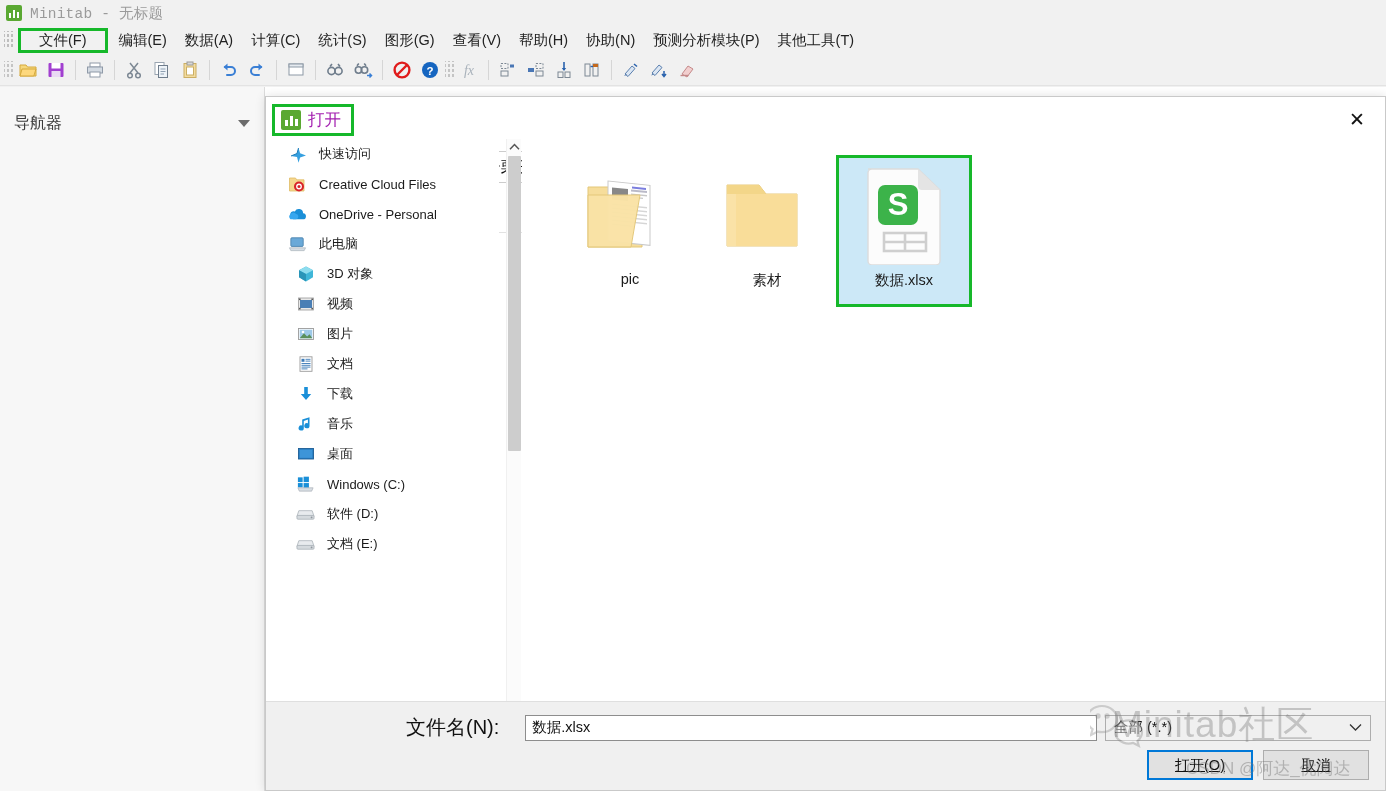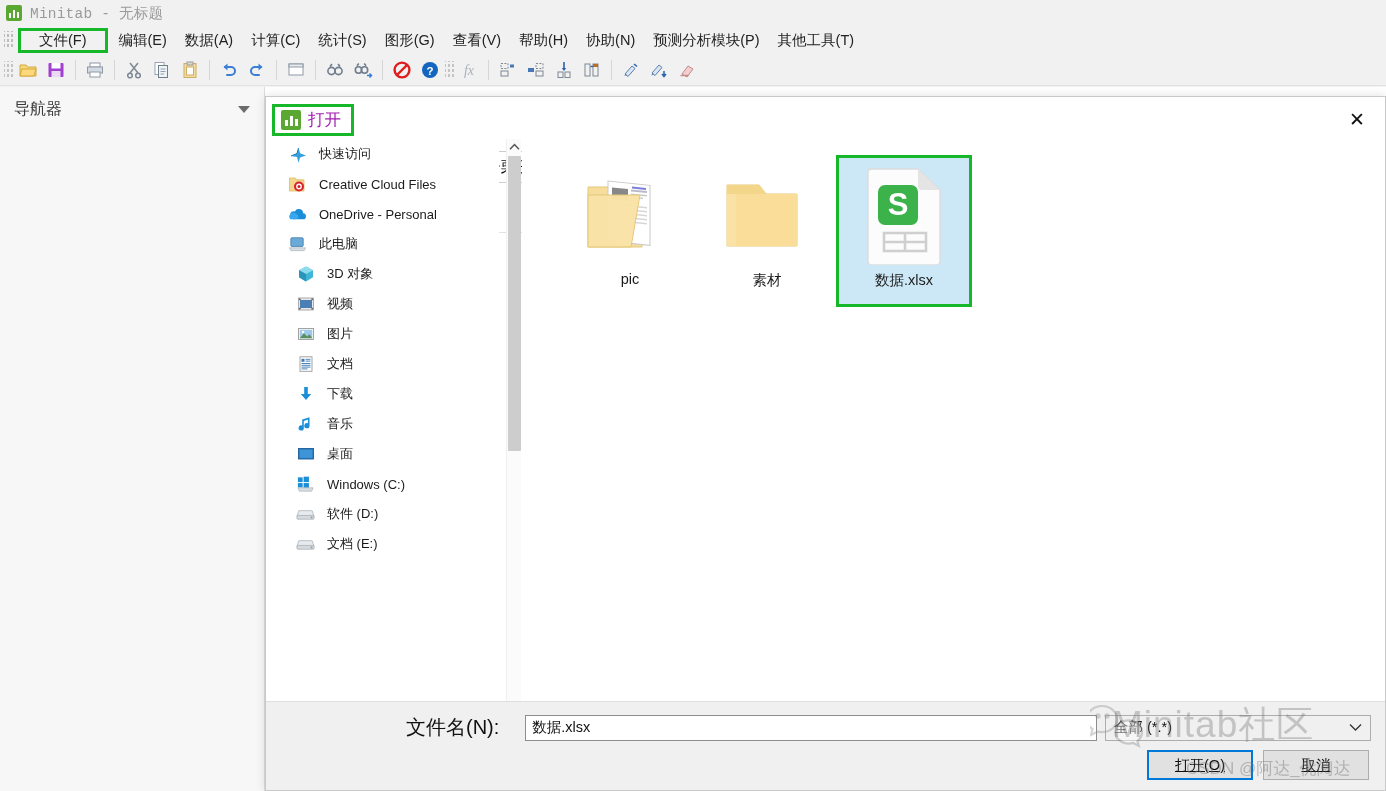--- a/index.html
+++ b/index.html
@@ -73,21 +73,21 @@
   }
   .tb-btn svg { display: block; }
 
   
   .navigator {
     position: absolute; left: 0; top: 87px; width: 265px; height: 704px;
     background: #f7f7f7; border-right: 1px solid #dcdcdc;
   }
   .nav-header {
     display: flex; align-items: center; justify-content: space-between;
-    padding: 12px 14px 6px 14px;
+    padding: 26px 14px 6px 14px;
   }
   .nav-title { font-size: 16px; color: #3a3a3a; }
   .nav-caret {
     width: 0; height: 0; border-left: 6px solid transparent;
     border-right: 6px solid transparent; border-top: 7px solid #6b6b6b;
   }
   .mtb-canvas {
     position: absolute; left: 265px; top: 87px;
     width: 1121px; height: 704px; background: #ffffff;
   }

